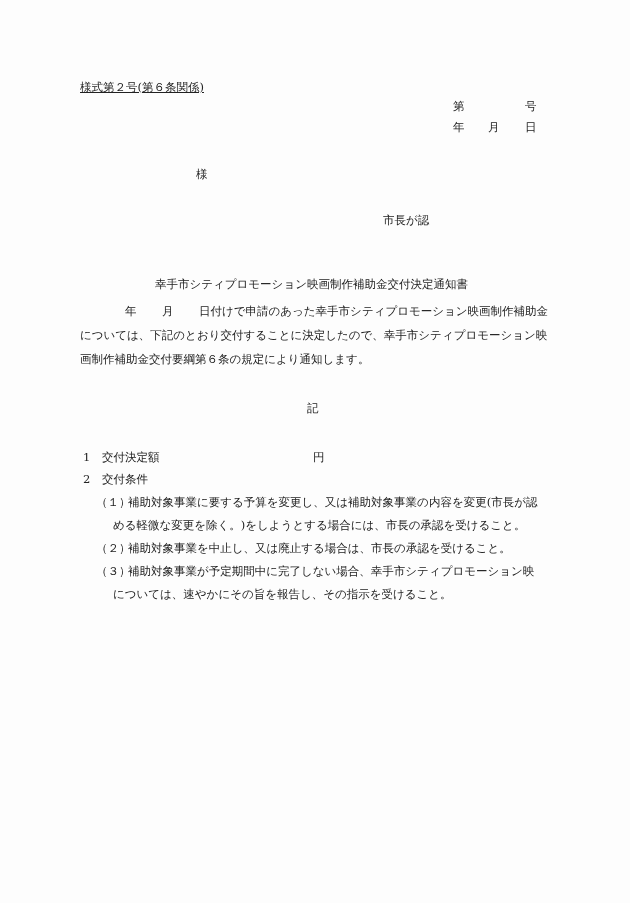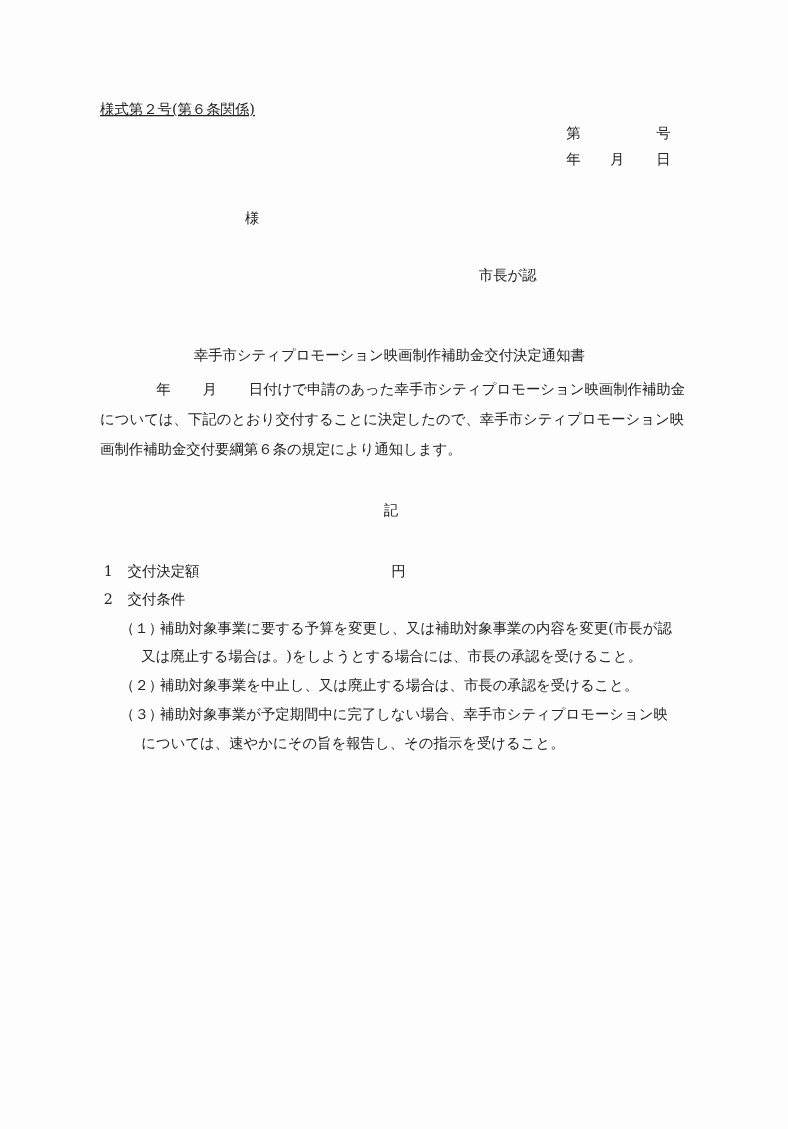--- a/index.html
+++ b/index.html
@@ -39,21 +39,21 @@
 
   <div class="abs" style="left:83px; top:452px;">1</div>
   <div class="abs" style="left:102px; top:452px;">交付決定額</div>
   <div class="abs" style="left:313px; top:452px;">円</div>
 
   <div class="abs" style="left:83px; top:474px;">2</div>
   <div class="abs" style="left:102px; top:474px;">交付条件</div>
 
   <div class="abs" style="left:96px; top:497px;">（１）</div>
   <div class="abs" style="left:128px; top:497px;">補助対象事業に要する予算を変更し、又は補助対象事業の内容を変更(市長が認</div>
-  <div class="abs" style="left:113px; top:520px;">又は廃止する場合は。)をしようとする場合には、市長の承認を受けること。</div>
+  <div class="abs" style="left:113px; top:520px;">める軽微な変更を除く。)をしようとする場合には、市長の承認を受けること。</div>
 
   <div class="abs" style="left:96px; top:543px;">（２）</div>
   <div class="abs" style="left:128px; top:543px;">補助対象事業を中止し、又は廃止する場合は、市長の承認を受けること。</div>
 
   <div class="abs" style="left:96px; top:566px;">（３）</div>
   <div class="abs" style="left:128px; top:566px;">補助対象事業が予定期間中に完了しない場合、幸手市シティプロモーション映</div>
   <div class="abs" style="left:113px; top:589px;">については、速やかにその旨を報告し、その指示を受けること。</div>
 </div>
 
 </body></html>

